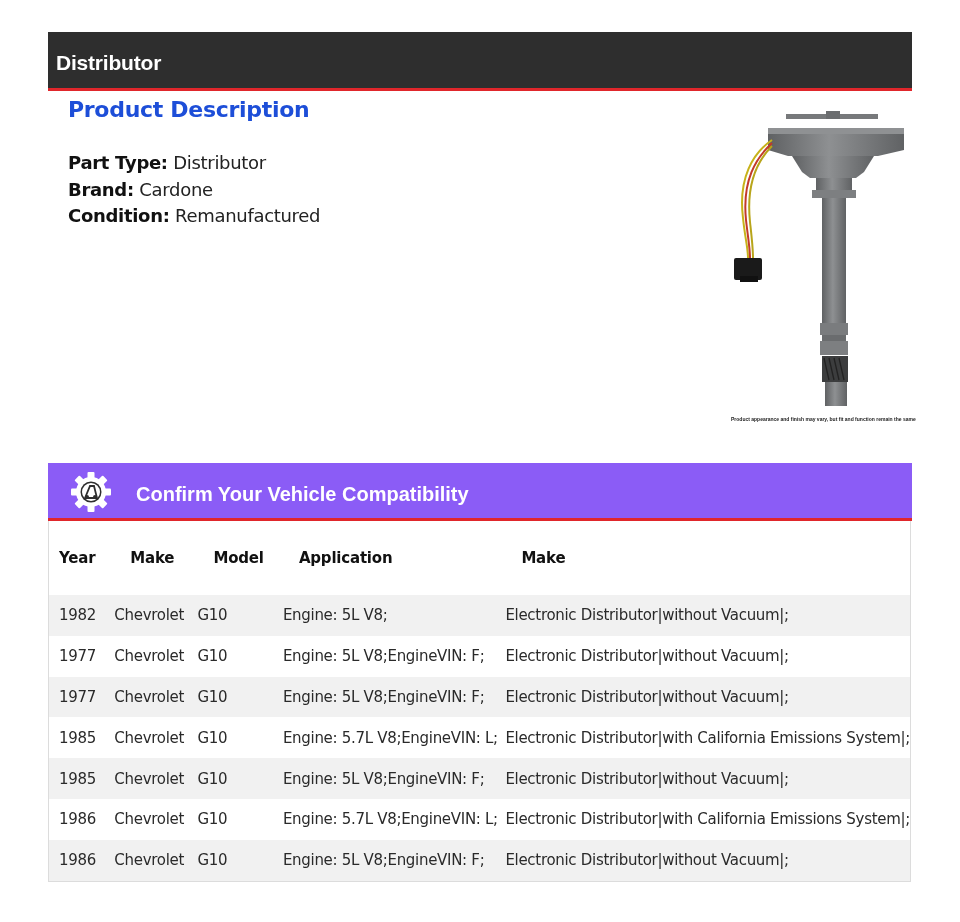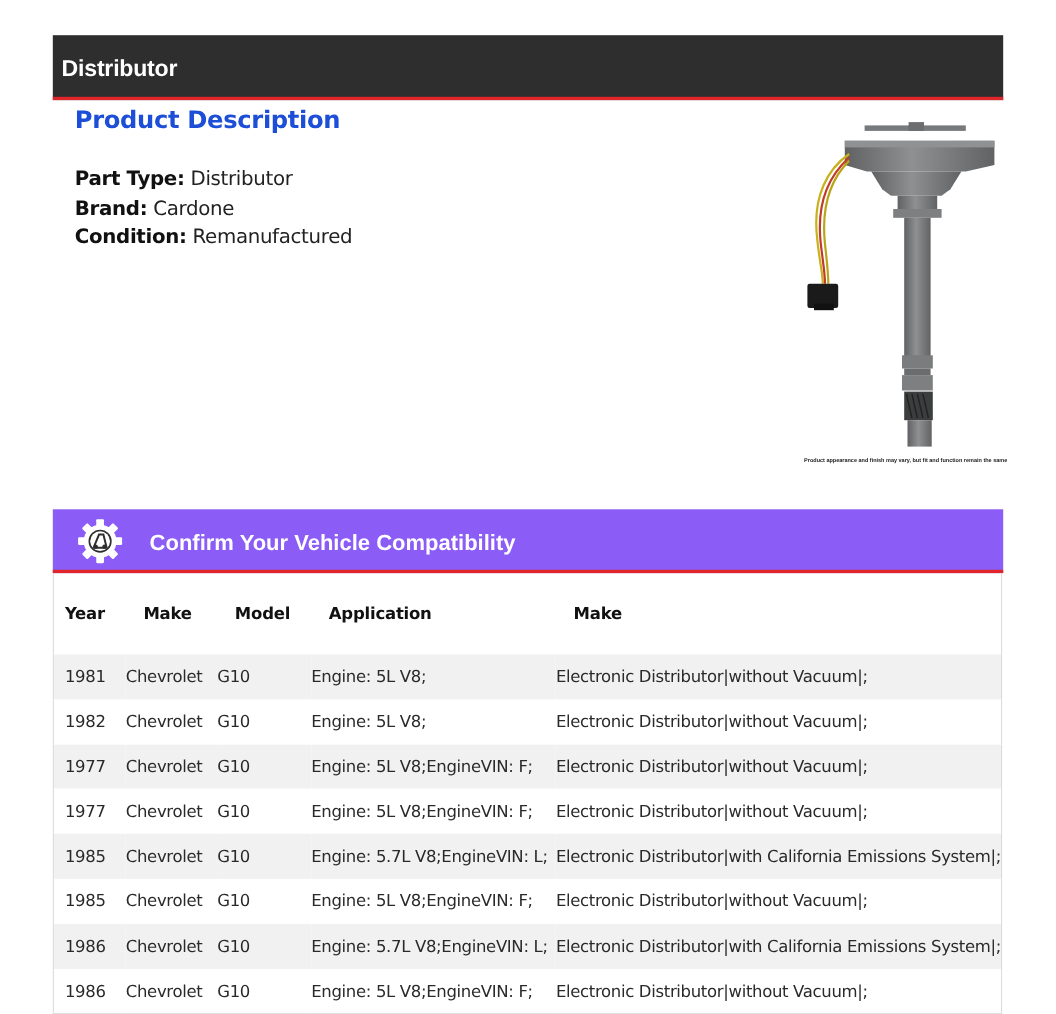--- a/index.html
+++ b/index.html
@@ -158,27 +158,20 @@
     <tr>
       <th class="c-year">Year</th>
       <th class="c-make">Make</th>
       <th class="c-model">Model</th>
       <th class="c-app">Application</th>
       <th>Make</th>
     </tr>
   </thead>
   <tbody>
     <tr>
-      <td class="c-year">1981</td>
-      <td>Chevrolet</td>
-      <td>G10</td>
-      <td>Engine: 5L V8;</td>
-      <td>Electronic Distributor|without Vacuum|;</td>
-    </tr>
-    <tr>
       <td class="c-year">1982</td>
       <td>Chevrolet</td>
       <td>G10</td>
       <td>Engine: 5L V8;</td>
       <td>Electronic Distributor|without Vacuum|;</td>
     </tr>
     <tr>
       <td class="c-year">1977</td>
       <td>Chevrolet</td>
       <td>G10</td>

